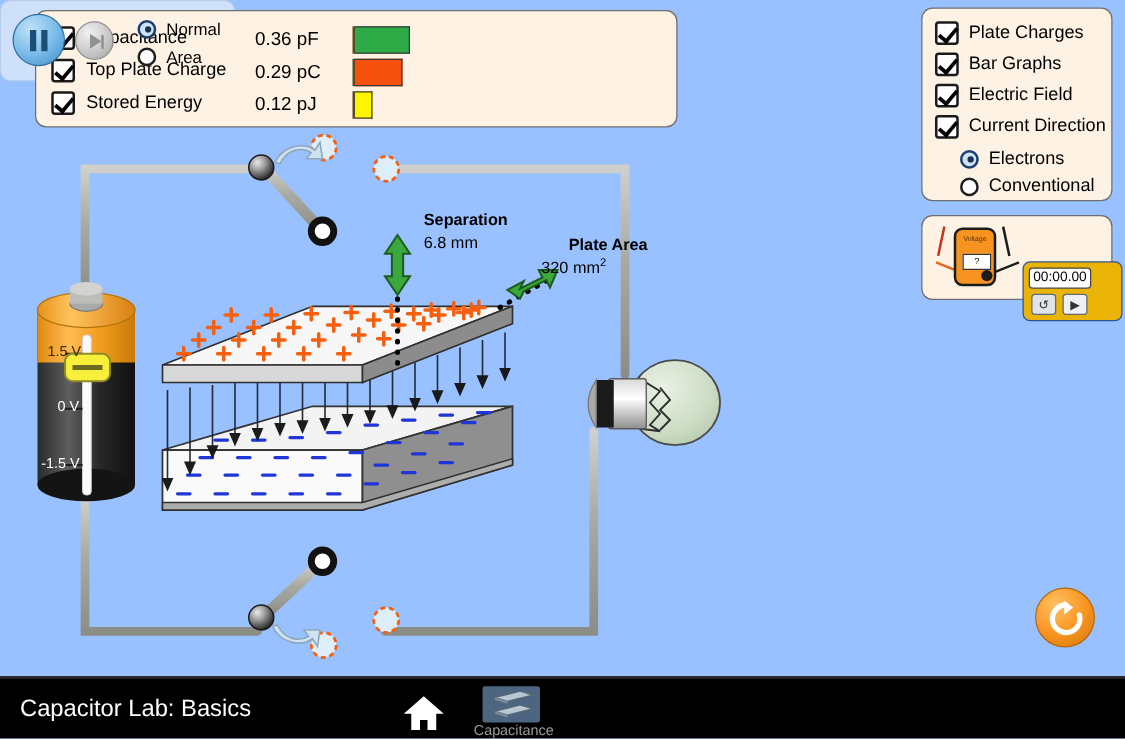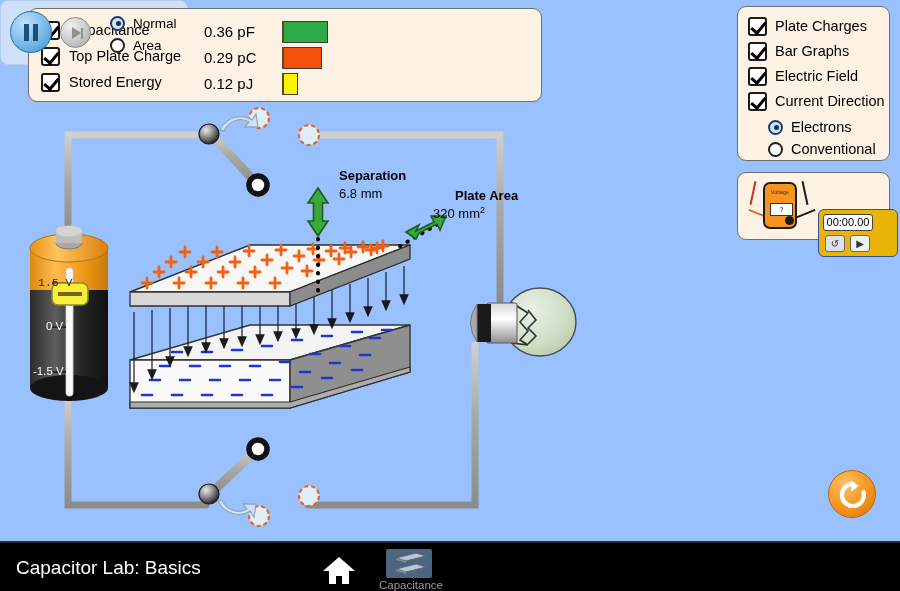--- a/index.html
+++ b/index.html
@@ -222,21 +222,21 @@
     white-space: nowrap;
   }
   .dim-value {
     position: absolute;
     font-size: 13px; color: #000;
     white-space: nowrap;
   }
   .batt-label {
     position: absolute; font-size: 11.5px; color: #fff; white-space: nowrap;
   }
-  .batt-label.top { color: #3d2a00; font-family: Liberation Mono, monospace; }
+  .batt-label.top { color: #3d2a00; }
 
   
   #navbar {
     position: absolute; left: 0; top: 541px;
     width: 900px; height: 50px;
     background: #000;
     border-top: 2px solid #2a2a2a;
   }
   #sim-title {
     position: absolute; left: 16px; top: 14px;

